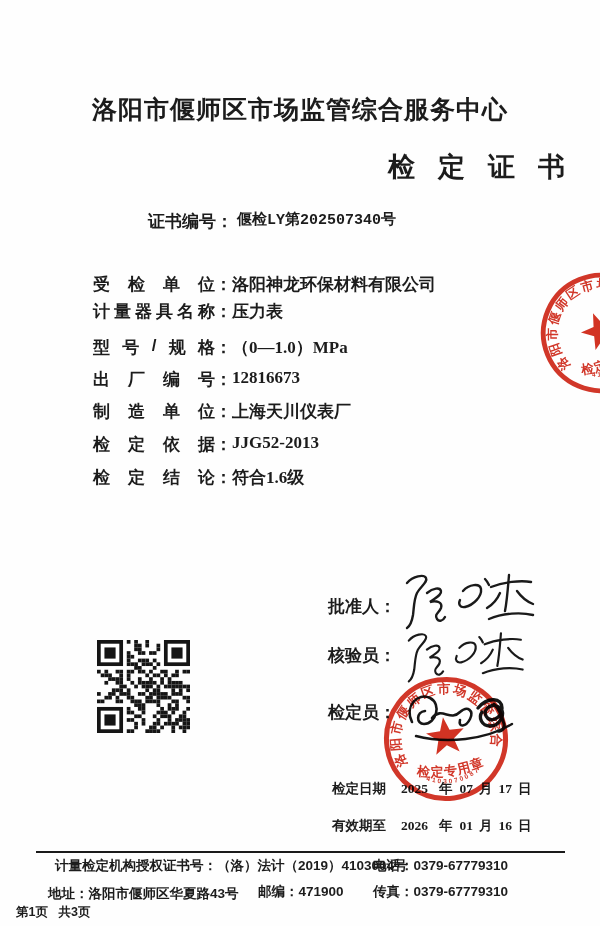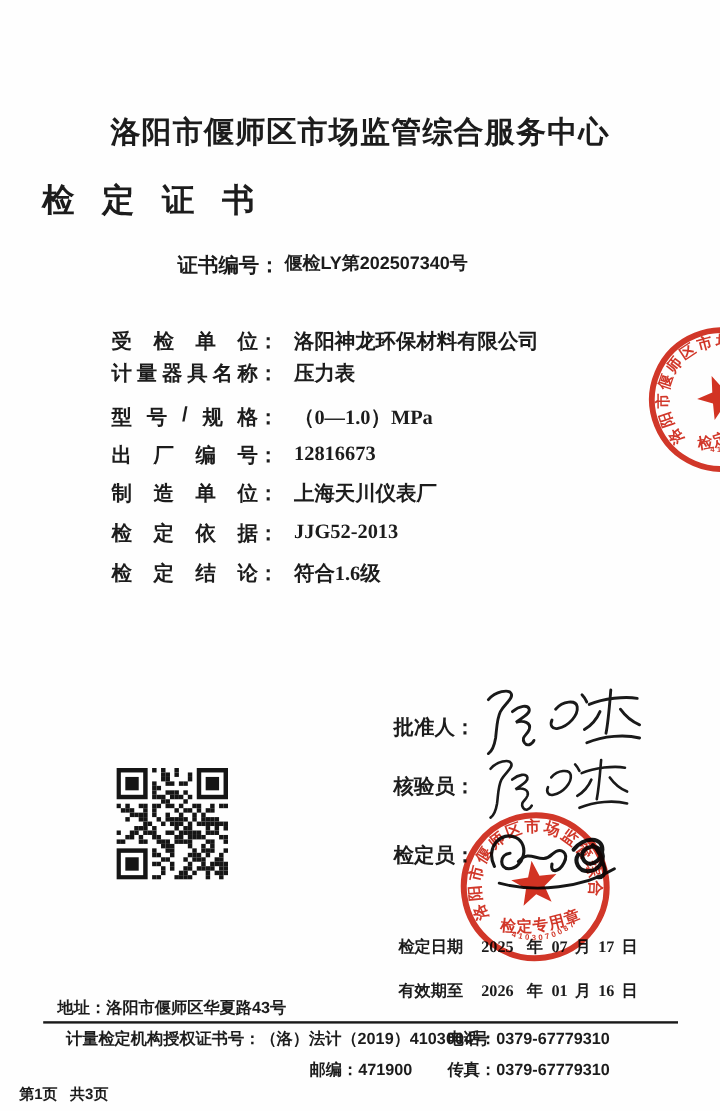--- a/index.html
+++ b/index.html
@@ -3,28 +3,28 @@
 <meta charset="utf-8">
 <style>
   html,body{margin:0;padding:0;background:#ffffff;}
   .page{
     position:relative;width:600px;height:926px;background:#fefefe;
     overflow:hidden;font-family:"Liberation Sans",sans-serif;color:#1c1c1c;padding-left:36px;
   }
   .abs{position:absolute;}
   .org-title{left:12px;top:93px;width:576px;text-align:center;
     font-size:25px;font-weight:700;letter-spacing:1px;}
-  .doc-title{left:12px;top:149px;width:576px;text-align:left;
+  .doc-title{left:12px;top:149px;width:576px;text-align:right;
     font-size:27px;font-weight:700;letter-spacing:23px;text-indent:23px;}
   .certno-label{left:148px;top:210px;font-size:17px;font-weight:700;font-family:"Liberation Serif",serif;}
-  .certno-value{left:237px;top:210px;font-size:15px;font-weight:700;font-family:Liberation Sans, sans-serif;}
+  .certno-value{left:237px;top:210px;font-size:15px;font-weight:700;font-family:Liberation Mono, monospace;}
   .field-row{left:93px;display:flex;align-items:flex-start;font-size:17px;}
   .field-label{width:122px;font-weight:700;}
   .field-colon{font-weight:700;}
-  .field-value{margin-left:13px;font-weight:600;font-family:"Liberation Serif",serif;white-space:nowrap;}
+  .field-value{font-weight:600;font-family:"Liberation Serif",serif;white-space:nowrap;}
   .sig-label{left:328px;font-size:17px;font-weight:700;}
   .sig-svg{mix-blend-mode:multiply;}
   .seal{mix-blend-mode:multiply;opacity:.93;}
   .date-row{left:332px;font-size:13.5px;font-weight:700;font-family:"Liberation Serif",serif;white-space:nowrap;z-index:2;}
   .date-row .dl{display:inline-block;}
   .date-row .p1{margin-left:15px;}
   .date-row .u1{margin-left:11px;}
   .date-row .p2{margin-left:7px;text-align:center;}
   .date-row .u2{margin-left:6px;}
   .date-row .p3{margin-left:6px;}
@@ -411,18 +411,18 @@
   <div class="abs date-row" style="top:780px">
     <span class="dl">检定日期</span><span class="p1">2025</span><span class="u1">年</span><span class="p2">07</span><span class="u2">月</span><span class="p3">17</span><span class="u3">日</span>
   </div>
   <div class="abs date-row" style="top:817px">
     <span class="dl">有效期至</span><span class="p1">2026</span><span class="u1">年</span><span class="p2">01</span><span class="u2">月</span><span class="p3">16</span><span class="u3">日</span>
   </div>
 
   <div class="abs rule"></div>
   <span class="abs ft" style="left:55px;top:857px">计量检定机构授权证书号：（洛）法计（2019）4103004号</span>
   <span class="abs ft" style="left:373px;top:857px">电话：0379-67779310</span>
-  <span class="abs ft" style="left:48px;top:831px">地址：洛阳市偃师区华夏路43号</span>
+  <span class="abs ft" style="left:48px;top:885px">地址：洛阳市偃师区华夏路43号</span>
   <span class="abs ft" style="left:258px;top:883px">邮编：471900</span>
   <span class="abs ft" style="left:373px;top:883px">传真：0379-67779310</span>
   <div class="abs ft3">第1页 共3页</div>
 
 </div>
 
 </body></html>

